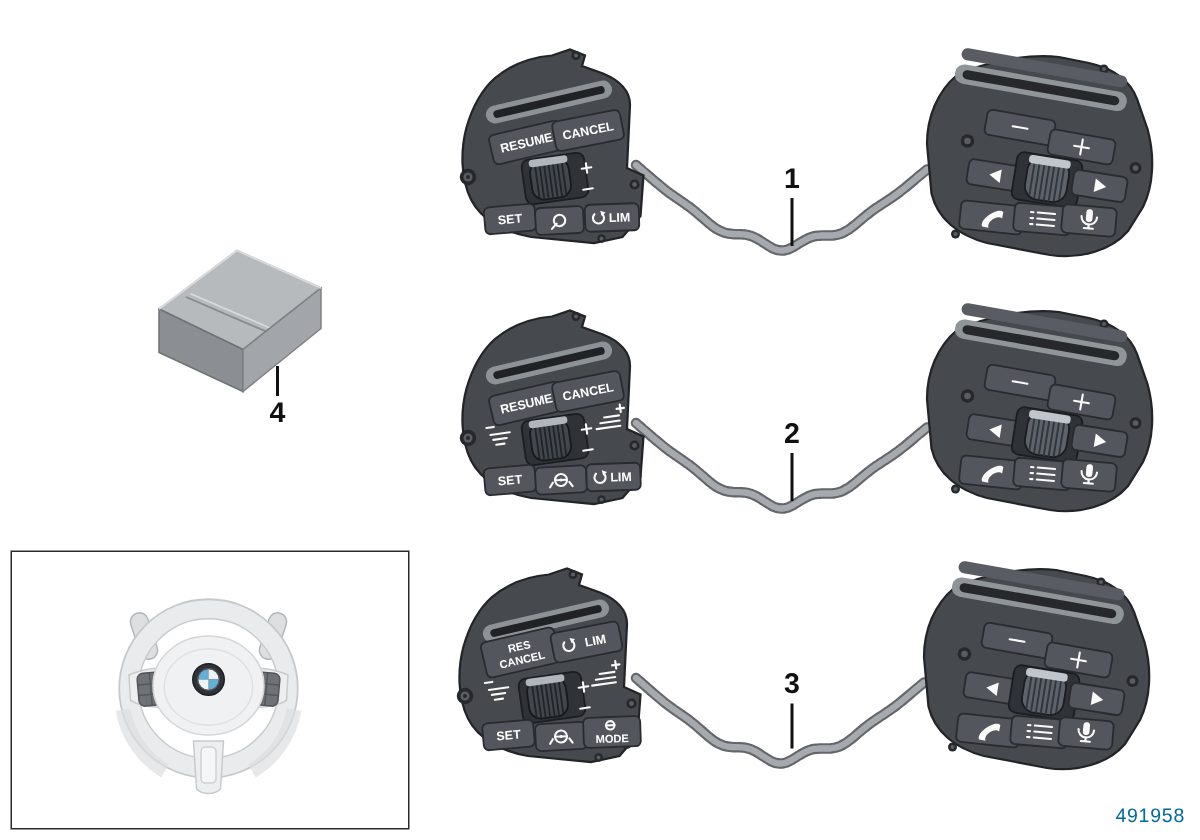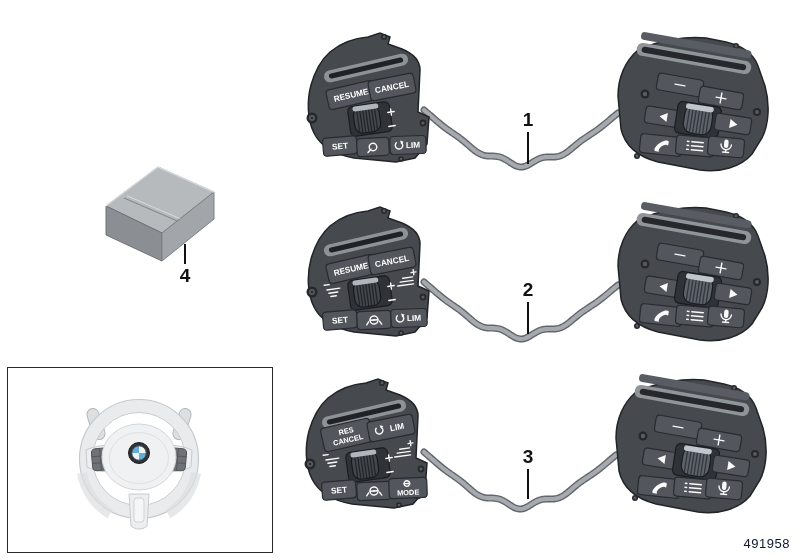--- a/index.html
+++ b/index.html
@@ -15,21 +15,21 @@
   .icon-stroke{stroke:#fafafa;fill:none;stroke-width:1.4;stroke-linecap:round;}
   .icon-fill{fill:#fafafa;stroke:none;}
   .housing{fill:#46494e;stroke:#222428;stroke-width:1.5;}
   .screw-o{fill:#26282c;}
   .screw-i{fill:#585d63;}
   .cable-casing{fill:none;stroke:#63676c;stroke-width:7;stroke-linecap:round;stroke-linejoin:round;}
   .cable-core{fill:none;stroke:#a6aaae;stroke-width:4.2;stroke-linecap:round;stroke-linejoin:round;}
   .wheel-box{position:absolute;left:7px;top:367px;width:264px;height:184px;
              border:1.5px solid #2a2a2a;background:#fff;}
   .footer-num{position:absolute;right:10px;top:536px;font:13px "Liberation Sans",sans-serif;
-              color:#0f172a;letter-spacing:.5px;}
+              color:#0369a1;letter-spacing:.5px;}
 </style>
 </head>
 <body>
 
 <div id="stage">
 
 <svg style="position:absolute;width:0;height:0" aria-hidden="true">
 <defs>
 
   <g id="lp-base">

